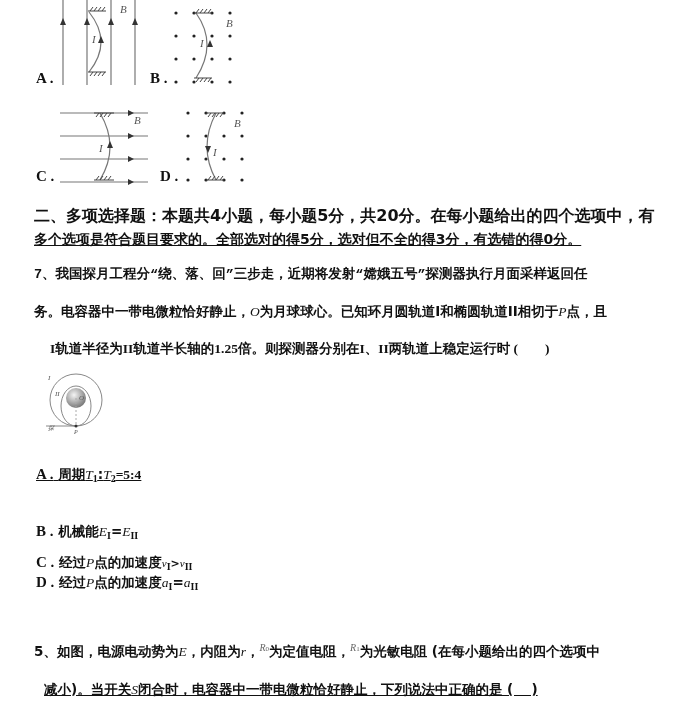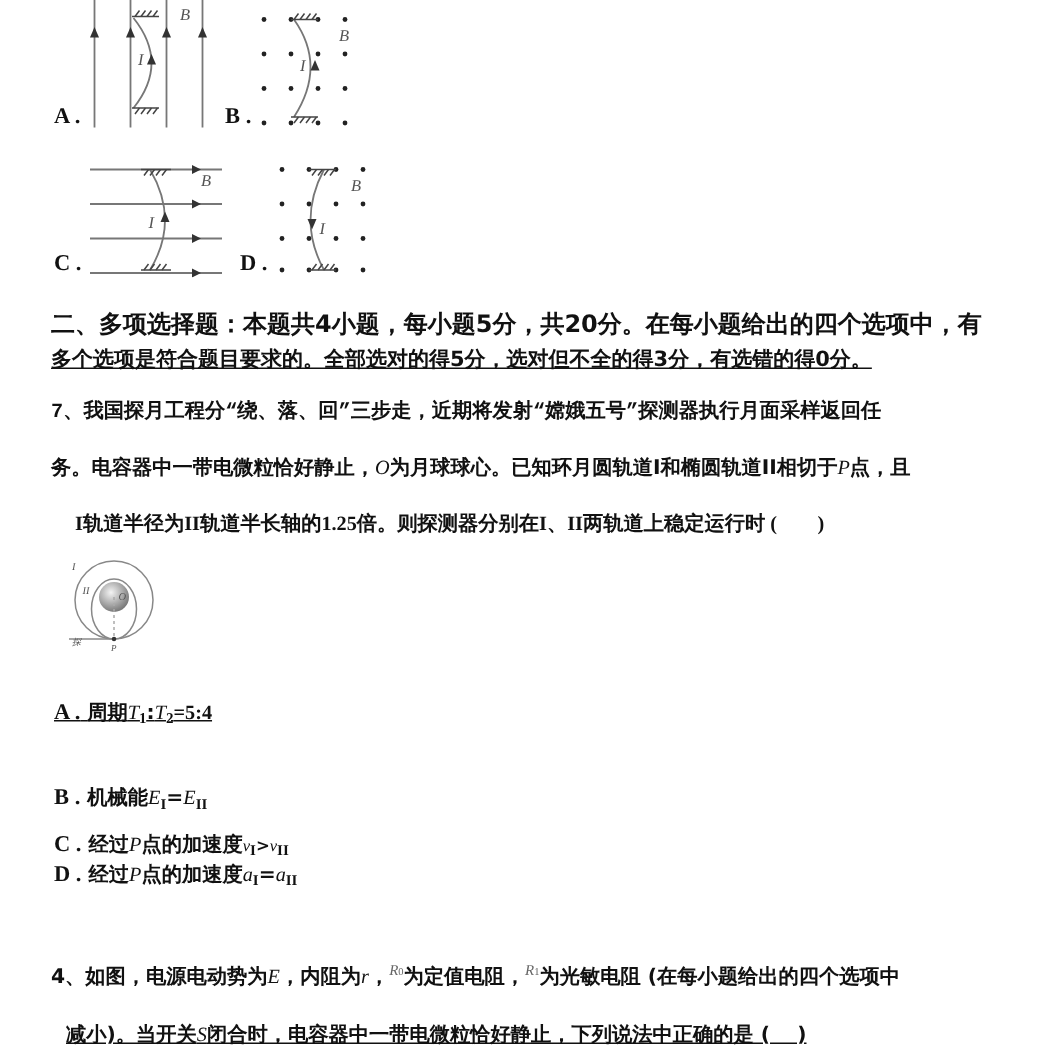--- a/index.html
+++ b/index.html
@@ -168,17 +168,17 @@
   <span class="lbl">B .</span> <span>机械能</span><span class="it">E</span><span class="sub">I</span><span>=</span><span class="it">E</span><span class="sub">II</span>
 </div>
 <div class="abs txt" style="left:36px;top:554px;">
   <span class="lbl">C .</span> <span>经过</span><span class="it">P</span><span>点的加速度</span><span class="it" style="font-size:11px">v</span><span class="sub">I</span><span style="font-size:11px">&gt;</span><span class="it" style="font-size:11px">v</span><span class="sub">II</span>
 </div>
 <div class="abs txt" style="left:36px;top:574px;">
   <span class="lbl">D .</span> <span>经过</span><span class="it">P</span><span>点的加速度</span><span class="it">a</span><span class="sub">I</span><span>=</span><span class="it">a</span><span class="sub">II</span>
 </div>
 
 <div class="abs txt" style="left:34px;top:642px;">
-  <span>4、如图，电源电动势为</span><span class="it">E</span><span>，内阻为</span><span class="it">r</span><span>，</span><span class="sup"><span class="it">R</span><span style="font-size:7px">0</span></span><span>为定值电阻，</span><span class="sup"><span class="it">R</span><span style="font-size:7px">1</span></span><span>为光敏电阻 (在每小题给出的四个选项中</span>
+  <span>5、如图，电源电动势为</span><span class="it">E</span><span>，内阻为</span><span class="it">r</span><span>，</span><span class="sup"><span class="it">R</span><span style="font-size:7px">0</span></span><span>为定值电阻，</span><span class="sup"><span class="it">R</span><span style="font-size:7px">1</span></span><span>为光敏电阻 (在每小题给出的四个选项中</span>
 </div>
 <div class="abs txt" style="left:44px;top:681px;text-decoration:underline;">
   <span>减小)。当开关</span><span class="it">S</span><span>闭合时，电容器中一带电微粒恰好静止，下列说法中正确的是 (　 )</span>
 </div>
 
 </body></html>

